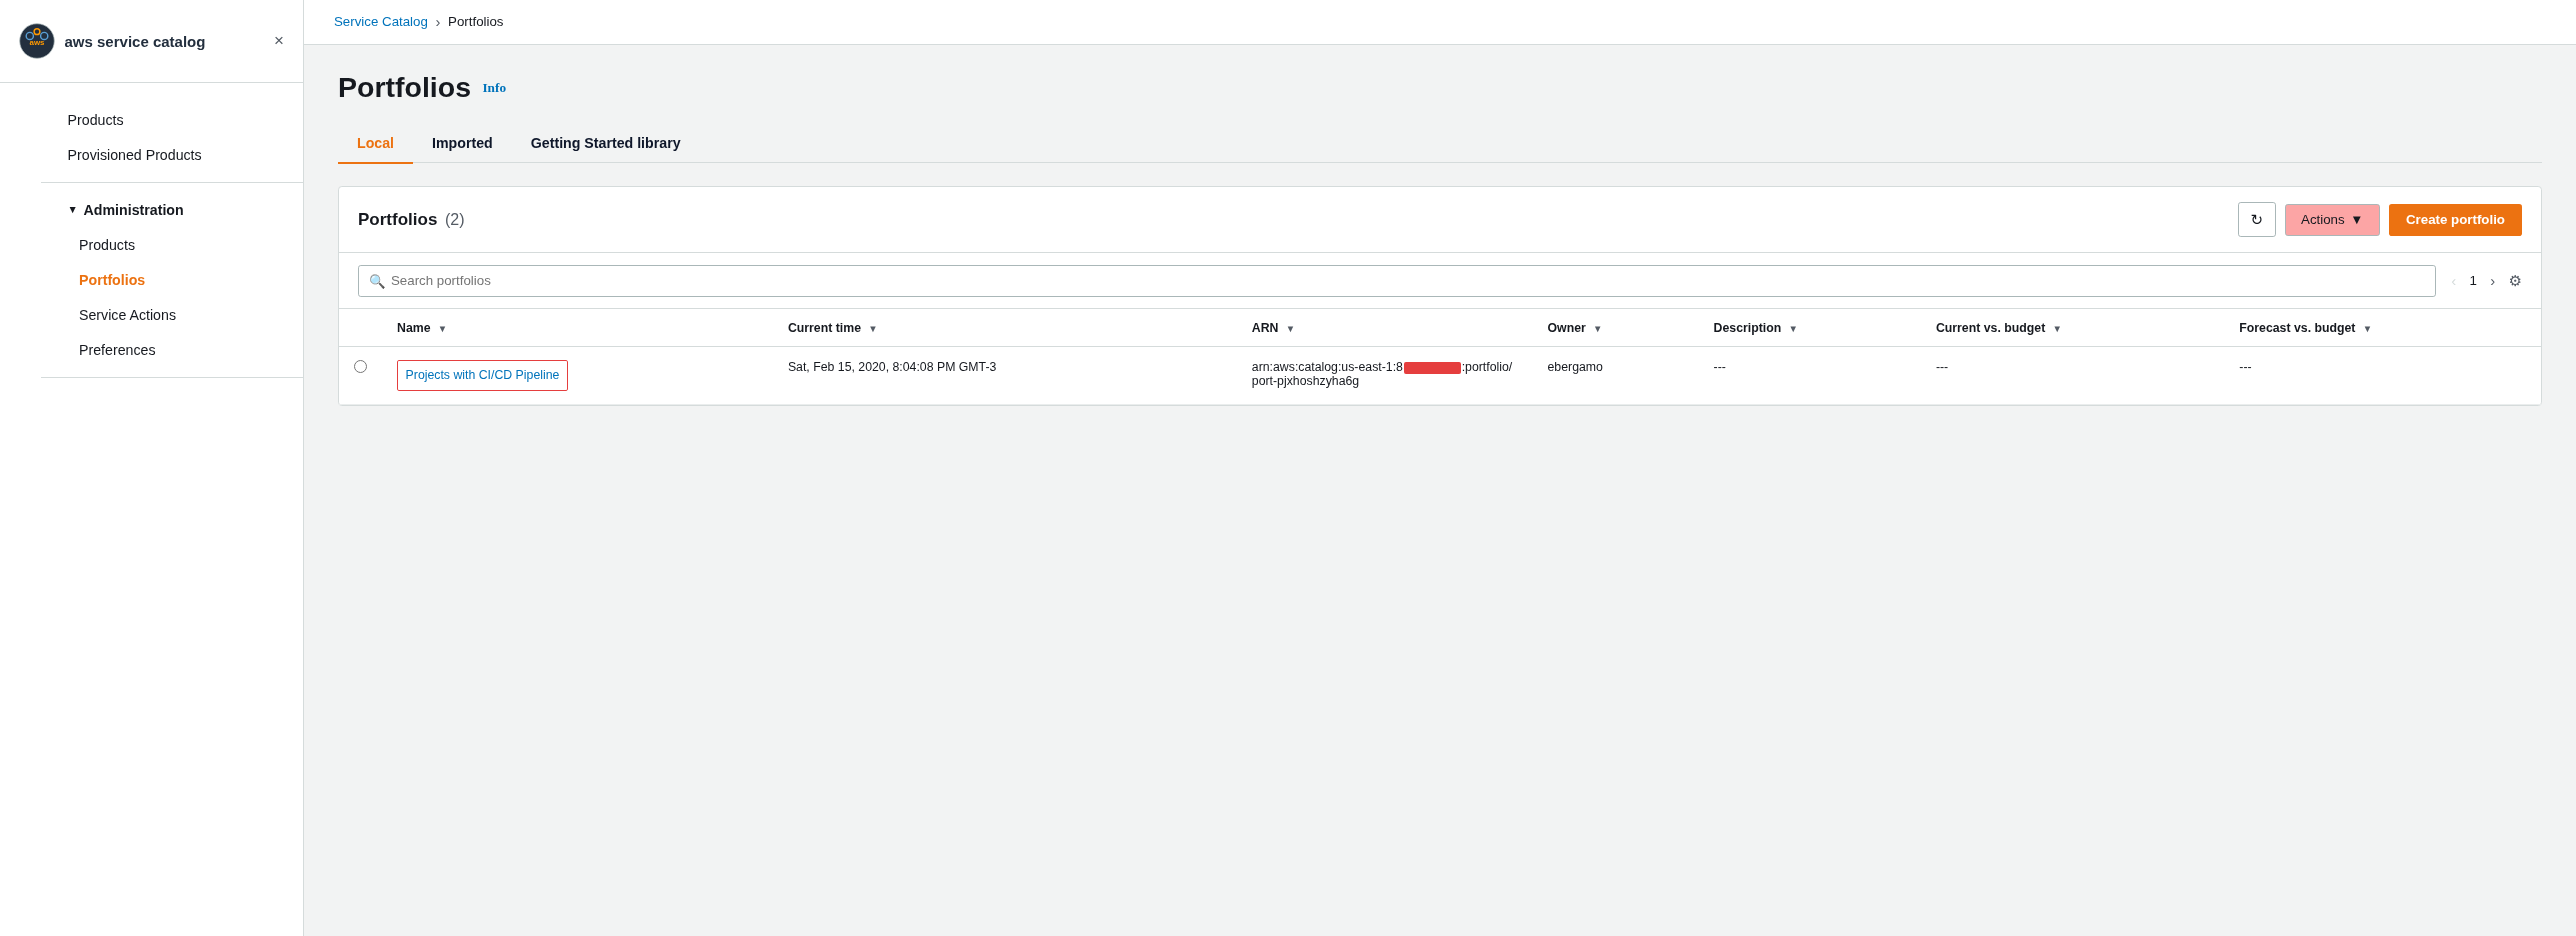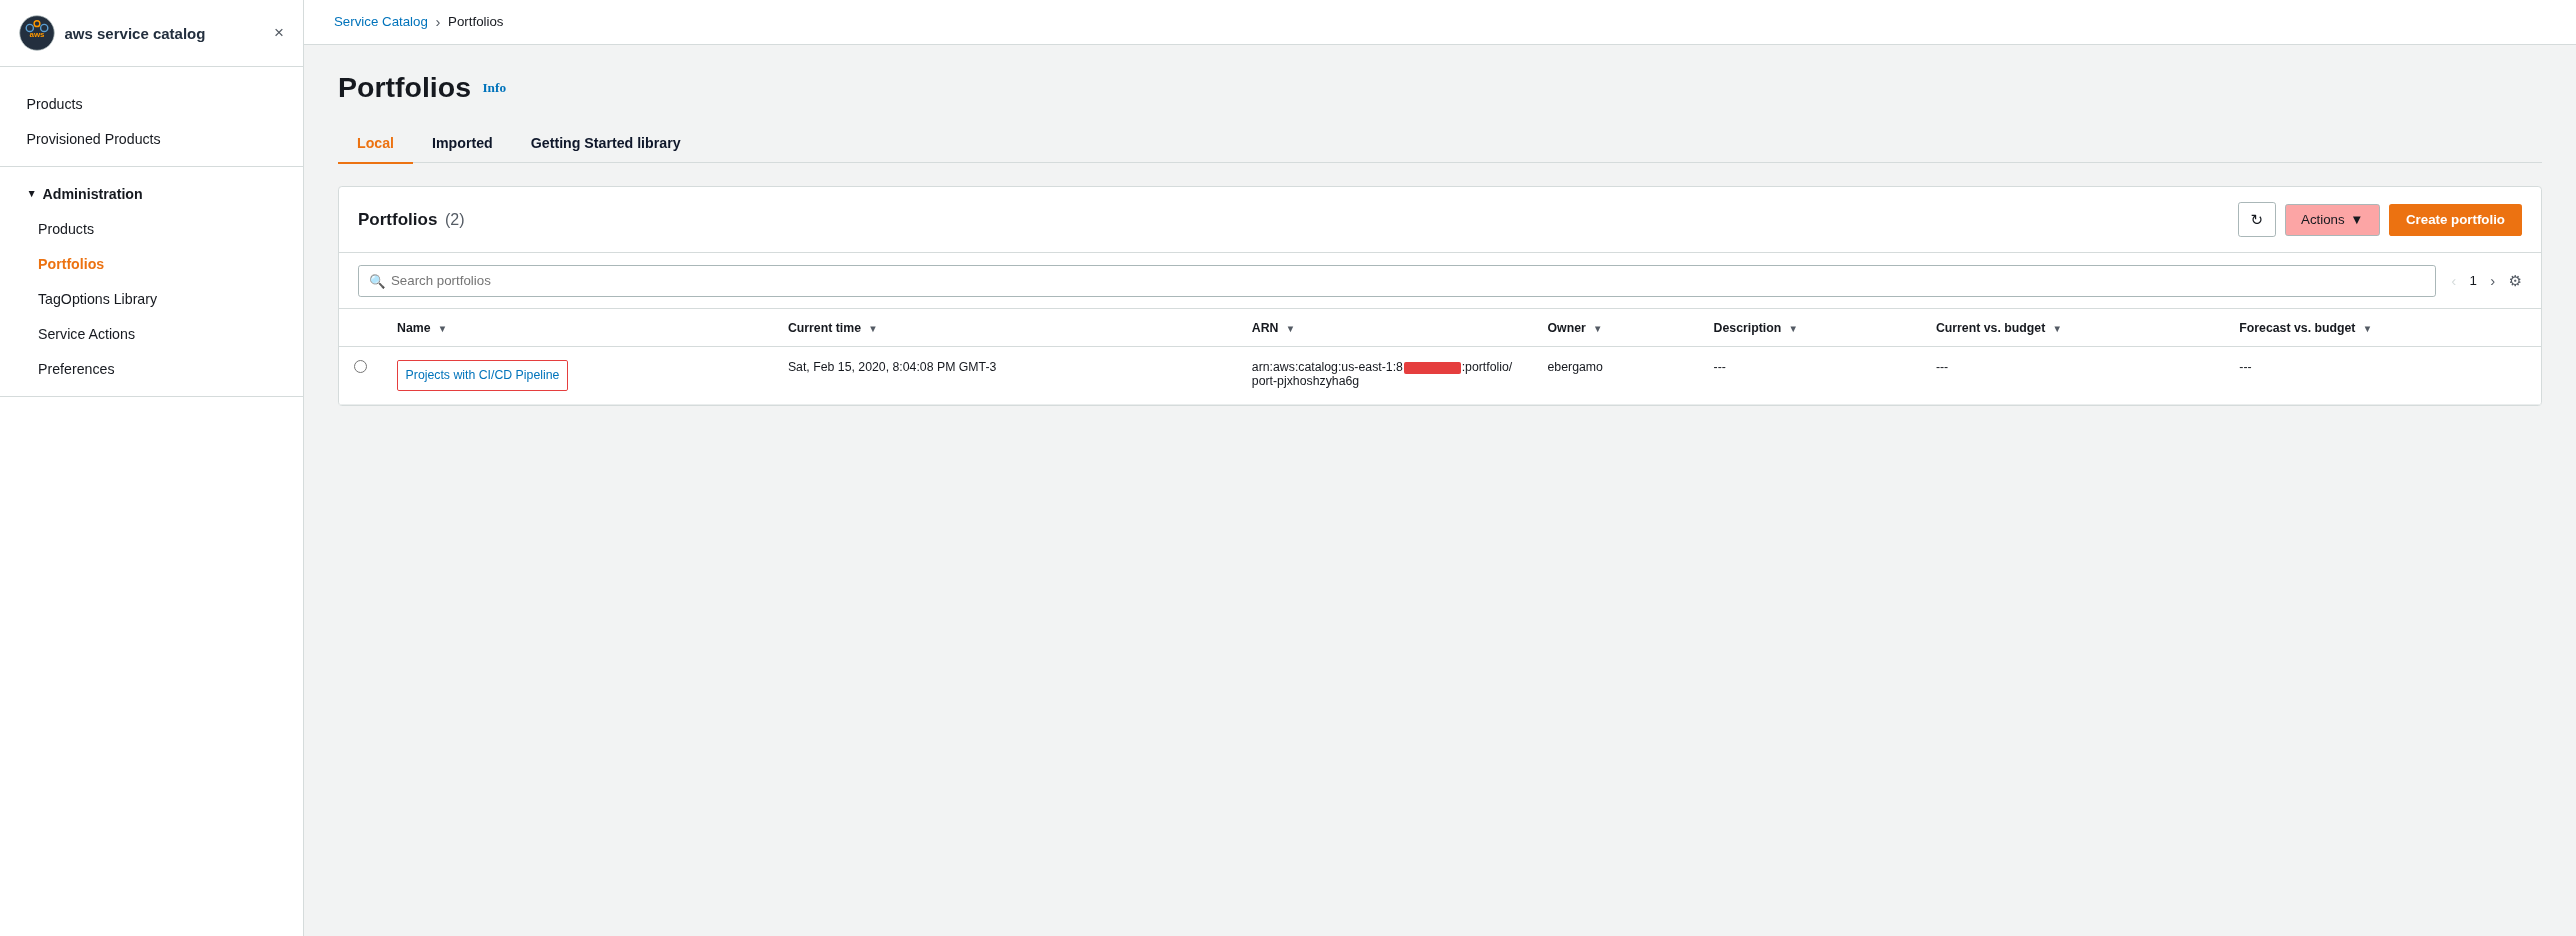--- a/index.html
+++ b/index.html
@@ -11,21 +11,21 @@
       min-width: 304px;
       background: #fff;
       border-right: 0.9px solid #d5dbdb;
       display: flex;
       flex-direction: column;
       height: 100%;
     }
     .sidebar-header {
       display: flex;
       align-items: center;
-      padding: 15px 19px;
+      padding: 23px 19px;
       border-bottom: 0.9px solid #d5dbdb;
       gap: 9.5px;
     }
     .sidebar-logo {
       width: 36px;
       height: 36px;
     }
     .sidebar-brand {
       font-size: 15px;
       color: #232f3e;
@@ -37,20 +37,21 @@
     }
     .sidebar-close {
       margin-left: auto;
       cursor: pointer;
       color: #545b64;
       font-size: 17px;
     }
     .sidebar-nav {
       padding: 19px 0;
       flex: 1;
+      margin-left: 41px;
     }
     .sidebar-section-divider {
       border: none;
       border-top: 0.9px solid #d5dbdb;
       margin: 9.5px 0;
     }
     .nav-item {
       display: block;
       padding: 9.5px 26.6px;
       font-size: 14.2px;
@@ -343,21 +344,20 @@
     <a class="nav-item">Provisioned Products</a>
 
     <hr class="sidebar-section-divider">
 
     <a class="nav-item section-header">
       <span class="chevron">▼</span>
       <span>Administration</span>
     </a>
     <a class="nav-item nav-sub-item">Products</a>
     <a class="nav-item nav-sub-item active">Portfolios</a>
-    <a class="nav-item nav-sub-item">TagOptions Library</a>
     <a class="nav-item nav-sub-item">Service Actions</a>
     <a class="nav-item nav-sub-item">Preferences</a>
 
     <hr class="sidebar-section-divider">
 
   </nav>
 </aside>
 
 <main class="main">
 

